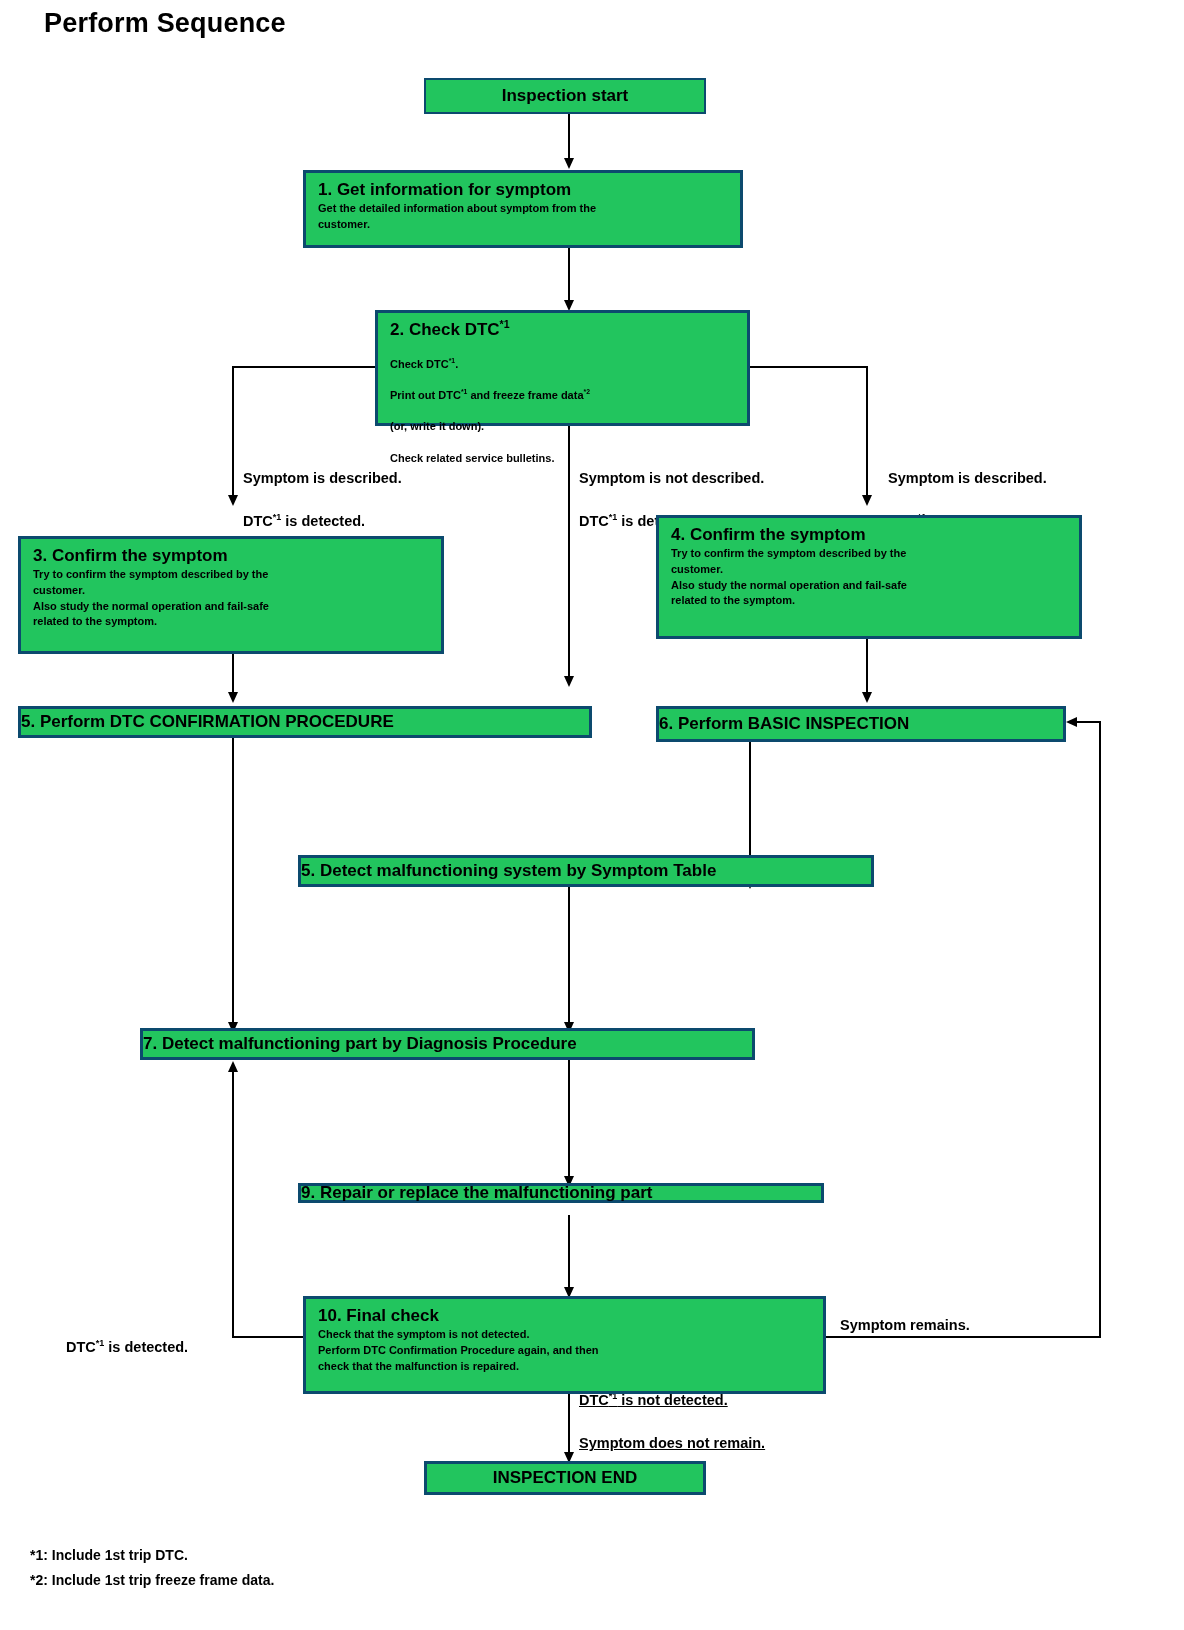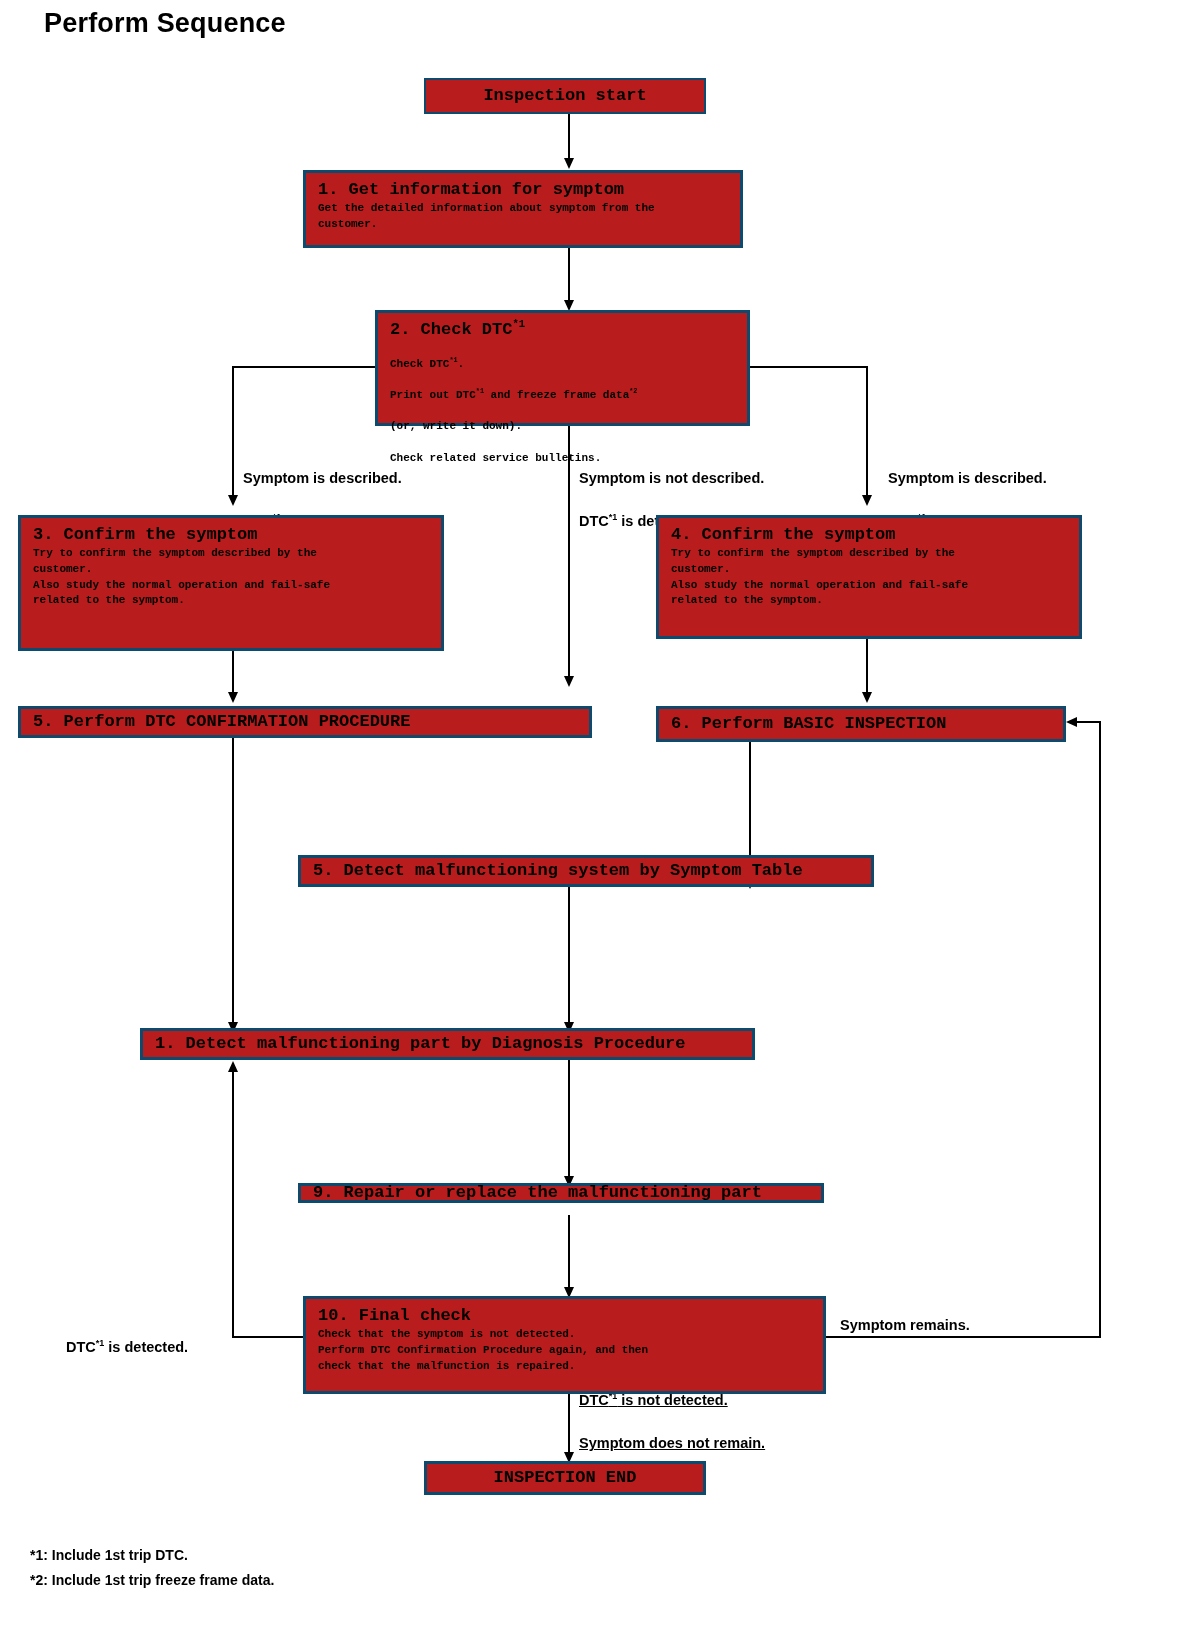--- a/index.html
+++ b/index.html
@@ -28,23 +28,22 @@
     font-weight: bold;
     letter-spacing: 0.2px;
     white-space: nowrap;
   }
 
   
   .box {
     position: absolute;
     box-sizing: border-box;
     border: 3px solid #0c4a6e;
-    background: #b91c1c;
+    background: #22c55e;
     z-index: 5;
-    font-family: Liberation Mono, monospace;
   }
   .box.thin { border-width: 2px; }
 
   .box-title {
     font-size: 17px;
     font-weight: bold;
     line-height: 1.32;
     white-space: nowrap;
   }
   .box-body {
@@ -60,21 +59,21 @@
     font-size: 17px;
     font-weight: bold;
     text-align: center;
     line-height: 1.1;
   }
   .left-title {
     font-size: 17px;
     font-weight: bold;
     text-align: center;
     line-height: 1.1;
-    padding-left: 12px;
+    padding-left: 0;
   }
   .single-line {
     display: flex;
     align-items: center;
     height: 100%;
   }
   .single-line.center { justify-content: center; }
 
   sup.fn {
     font-size: 0.62em;
@@ -198,21 +197,21 @@
   </div>
   <div class="edge-label" style="left:579px; top:446px;">
     <div>Symptom is not described.</div>
     <div><span>DTC</span><sup class="fn">*1</sup><span> is detected.</span></div>
   </div>
   <div class="edge-label" style="left:888px; top:446px;">
     <div>Symptom is described.</div>
     <div><span>DTC</span><sup class="fn">*1</sup><span> is not detected.</span></div>
   </div>
 
-  <div class="box" style="left:18px; top:515px; width:426px; height:136px;">
+  <div class="box" style="left:18px; top:536px; width:426px; height:118px;">
     <div class="box-pad">
       <div class="box-title">3. Confirm the symptom</div>
       <div class="box-body">Try to confirm the symptom described by the
 customer.
 Also study the normal operation and fail-safe
 related to the symptom.</div>
     </div>
   </div>
 
   <div class="box" style="left:656px; top:515px; width:426px; height:124px;">
@@ -246,21 +245,21 @@
     <div class="single-line left-title">5. Detect malfunctioning system by Symptom Table</div>
   </div>
 
   <div class="vline" style="left:232px; top:738px; height:290px;"></div>
   <div class="arrow-down" style="left:228px; top:1022px;"></div>
 
   <div class="vline" style="left:568px; top:887px; height:141px;"></div>
   <div class="arrow-down" style="left:564px; top:1022px;"></div>
 
   <div class="box" style="left:140px; top:1028px; width:615px; height:32px;">
-    <div class="single-line left-title">1. Detect malfunctioning part by Diagnosis Procedure</div>
+    <div class="single-line left-title">7. Detect malfunctioning part by Diagnosis Procedure</div>
   </div>
 
   <div class="vline" style="left:568px; top:1060px; height:122px;"></div>
   <div class="arrow-down" style="left:564px; top:1176px;"></div>
 
   <div class="box" style="left:298px; top:1183px; width:526px; height:20px;">
     <div class="single-line left-title">9. Repair or replace the malfunctioning part</div>
   </div>
 
   <div class="vline" style="left:568px; top:1215px; height:78px;"></div>

